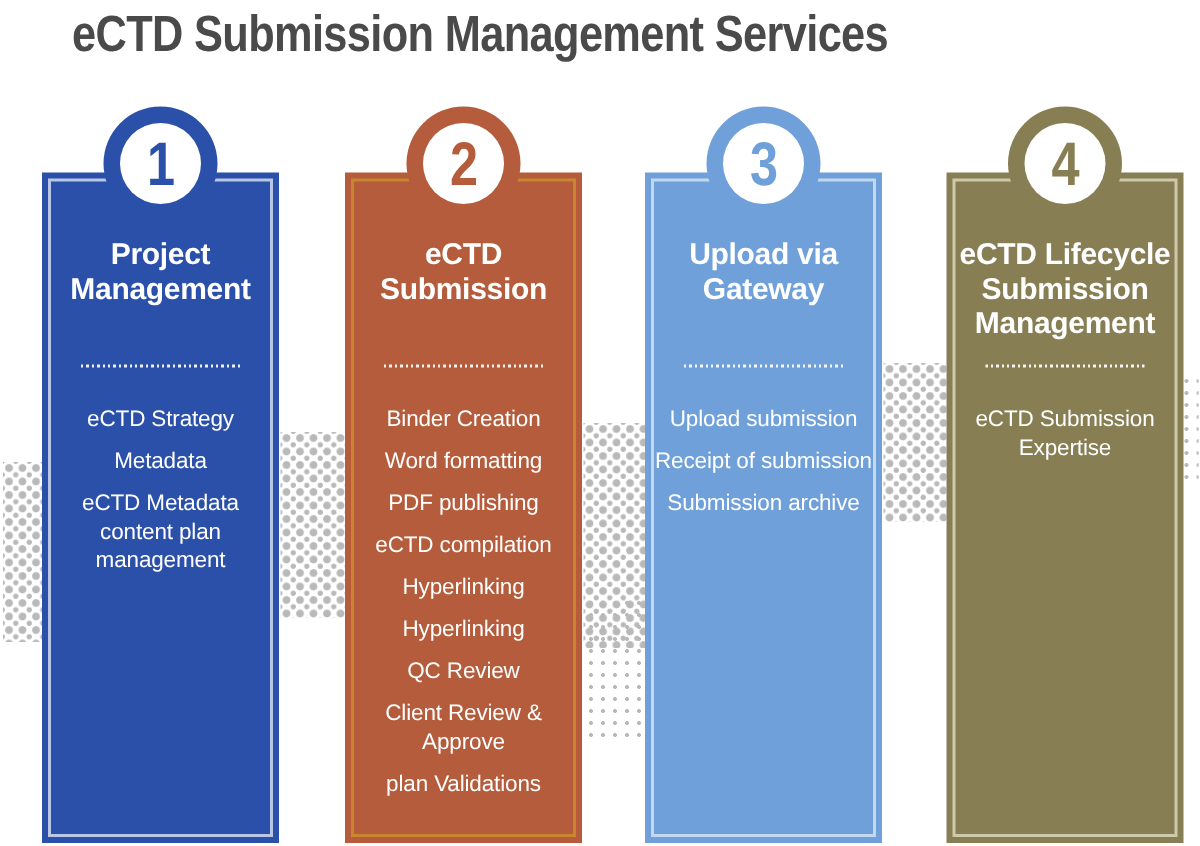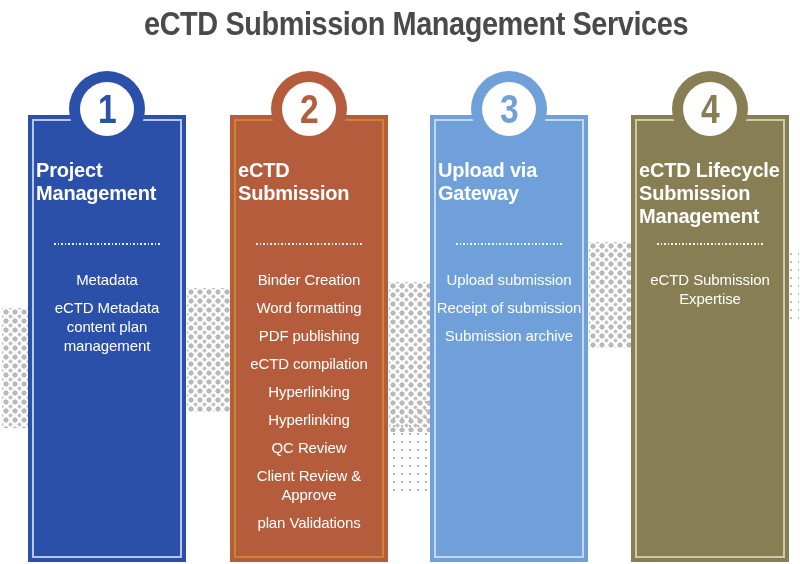--- a/index.html
+++ b/index.html
@@ -2,21 +2,21 @@
 <html><head>
 <meta charset="utf-8">
 <style>
   html,body { margin:0; padding:0; background:#fff; }
   .canvas {
     position:relative; width:800px; height:564px; background:#ffffff;
     overflow:hidden; font-family:"Liberation Sans", sans-serif;
   }
 
   
-  .title { position:absolute; top:4px; left:0; width:736px; text-align:right; }
+  .title { position:absolute; top:4px; left:0; width:736px; text-align:left; }
   .title span {
     display:inline-block; white-space:nowrap;
     transform:scaleX(0.85); transform-origin:center top;
     font-size:34px; font-weight:bold; color:#4a4a4a; letter-spacing:-0.5px;
   }
 
   
   .dots {
     position:absolute; z-index:0;
     background-image:
@@ -62,21 +62,21 @@
     width:54px; height:54px; border-radius:50%; background:#ffffff;
     display:flex; align-items:center; justify-content:center;
   }
   .badge-number {
     display:inline-block; transform:scaleX(0.82);
     font-size:41px; font-weight:bold; color:var(--bg); line-height:1;
   }
 
   .heading {
     position:absolute; top:44px; left:8px; right:8px;
-    text-align:left; color:#ffffff; font-size:20px; font-weight:bold;
+    text-align:center; color:#ffffff; font-size:20px; font-weight:bold;
     line-height:23px; letter-spacing:-0.2px;
   }
 
   .separator {
     position:absolute; top:128px; left:50%; transform:translateX(-50%);
     width:106px; height:2px;
     background:repeating-linear-gradient(90deg,
       rgba(255,255,255,0.92) 0 1.6px, transparent 1.6px 3.6px);
   }
 
@@ -106,20 +106,21 @@
   <div class="column col-0" style="--bg: #2b50a9; --line: #b9c6e6;">
     <div class="inner-frame"></div>
     <div class="badge">
       <div class="badge-inner">
         <span class="badge-number">1</span>
       </div>
     </div>
     <div class="heading">Project Management</div>
     <div class="separator"></div>
     <div class="items">
+      <div class="item">eCTD Strategy</div>
       <div class="item">Metadata</div>
       <div class="item">eCTD Metadata content plan management</div>
     </div>
   </div>
 
   <div class="column col-1" style="--bg: #b45c3b; --line: #c8872f;">
     <div class="inner-frame"></div>
     <div class="badge">
       <div class="badge-inner">
         <span class="badge-number">2</span>

